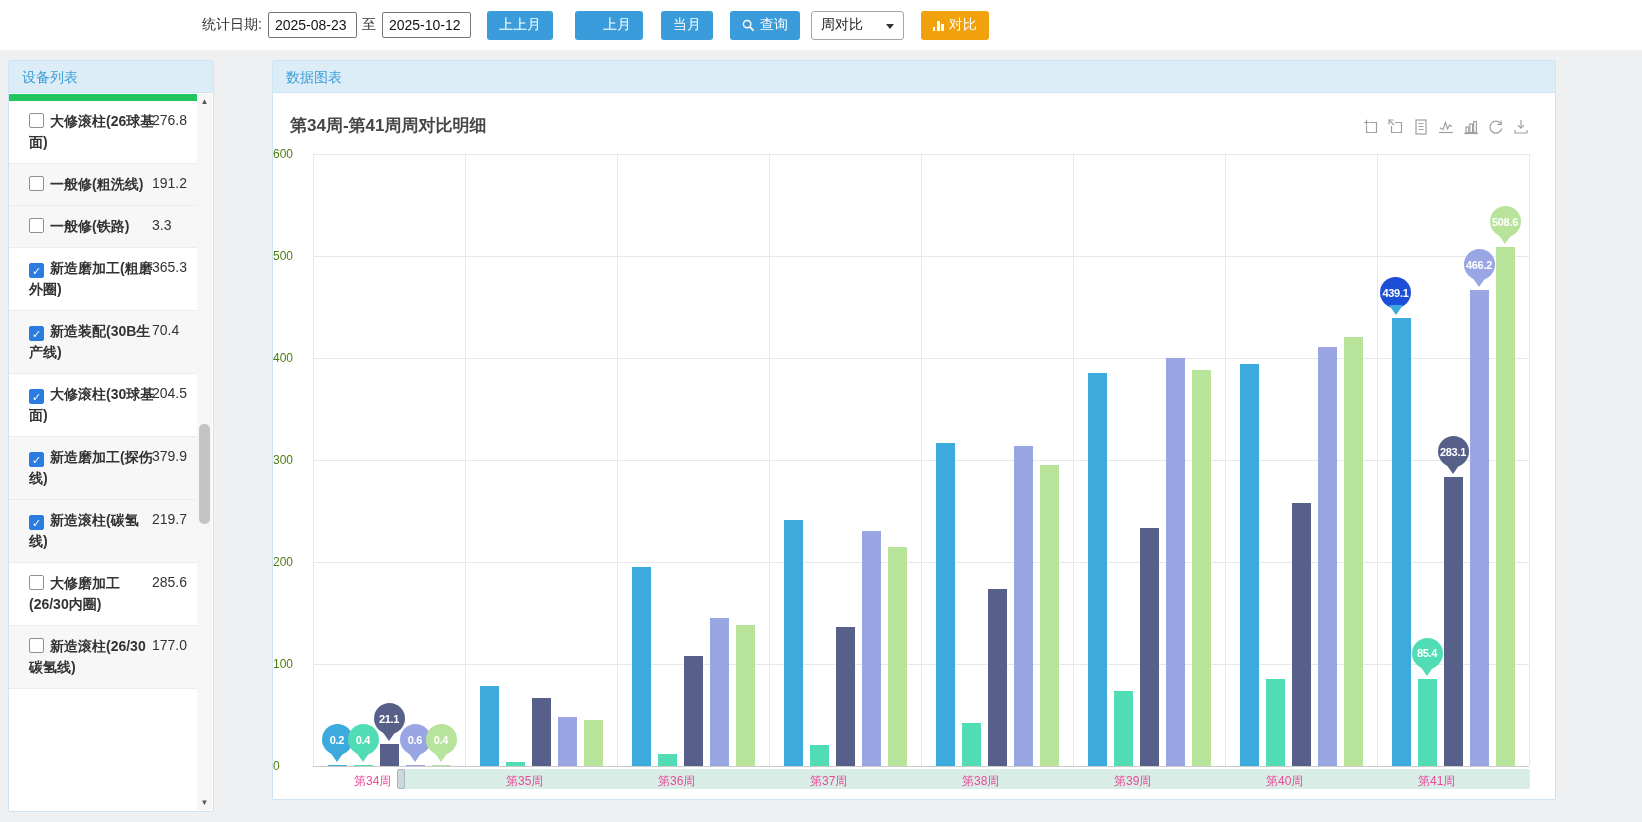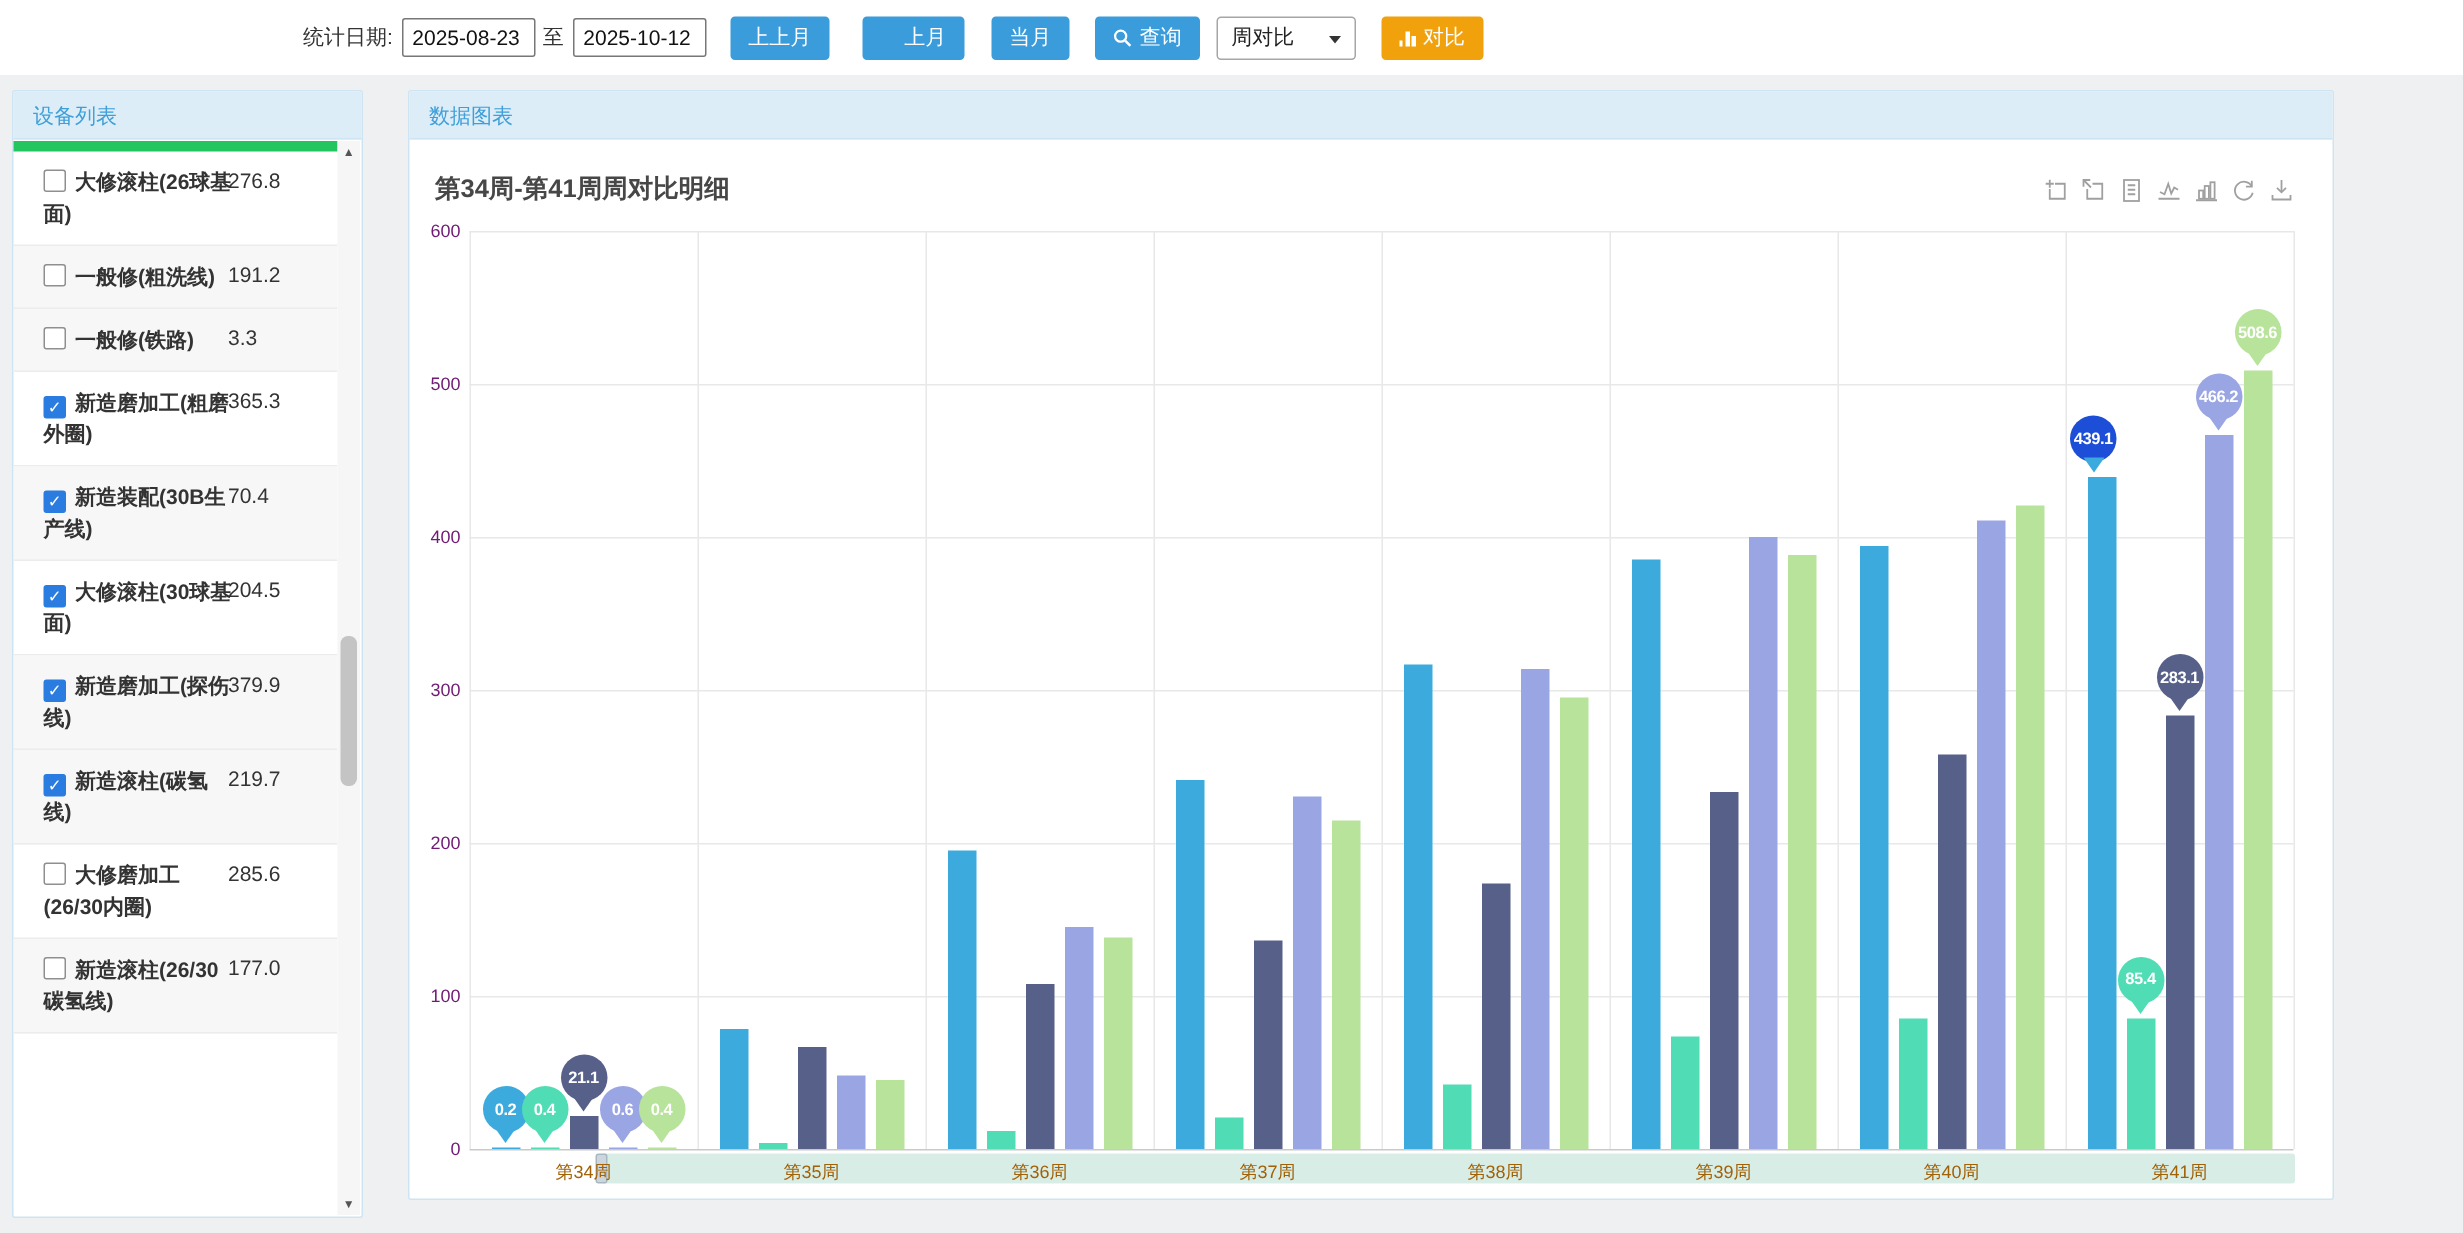--- a/index.html
+++ b/index.html
@@ -25,21 +25,21 @@
   .sel .caret { position:absolute; right:9px; top:12px; width:0; height:0;
                 border-left:4.5px solid transparent; border-right:4.5px solid transparent;
                 border-top:5.5px solid #333; }
   .bars-ico { display:inline-flex; align-items:flex-end; gap:1.5px; height:11px; }
   .bars-ico i { display:block; width:2.6px; background:#fff; }
 
   
   .panel { position:absolute; background:#fff; border:1px solid #cfe4f2; border-radius:2px; }
   .panel-hd { height:32px; background:#dcedf8; border-bottom:1px solid #cfe4f2;
               color:#3f9fd8; font-size:14px; line-height:32px; padding-left:13px; }
-  #sidebar { left:8px; top:60px; width:234px; height:752px; }
+  #sidebar { left:8px; top:60px; width:206px; height:752px; }
   #chartpanel { left:272px; top:60px; width:1284px; height:740px; }
 
   
   #device-list { position:absolute; left:0; top:33px; right:16px; bottom:0; overflow:hidden;
                  border-top:7px solid #22c55e; }
   .srow { position:relative; padding:10px 10px 10px 20px; min-height:41px;
           border-bottom:1px solid #ececec; font-size:14px; line-height:21px; }
   .srow.alt { background:#f7f7f7; }
   .srow .lbl { display:block; width:126px; color:#333; font-weight:700; }
   .srow .val { position:absolute; left:143px; top:9px; color:#333; font-weight:400; }
@@ -57,22 +57,22 @@
               background:#c4c4c4; border-radius:5px; }
 
   
   #chart-body { position:absolute; left:0; top:33px; right:0; bottom:0; }
   #chart-title { position:absolute; left:17px; top:20px; font-size:17px; font-weight:700; color:#474747; }
   #toolbox { position:absolute; right:26px; top:25px; display:flex; gap:9px; }
   #toolbox span { width:16px; height:16px; display:inline-block; cursor:pointer; }
   .gline-h { position:absolute; height:1px; background:#e8e8e8; }
   .gline-v { position:absolute; width:1px; background:#e8e8e8; }
   .axis-x { position:absolute; height:1px; background:#c9c9c9; z-index:2; }
-  .ytick { position:absolute; width:34px; text-align:right; font-size:12px; color:#701a75; }
-  .xtick { position:absolute; width:70px; text-align:center; font-size:12px; color:#a16207; z-index:3; }
+  .ytick { position:absolute; width:34px; font-size:12px; color:#4d7c0f; }
+  .xtick { position:absolute; width:70px; font-size:12px; color:#ec4899; z-index:3; }
   .bar { position:absolute; z-index:2; }
   .pin { position:absolute; z-index:4; width:31px; height:31px; border-radius:50%;
          color:#fff; font-size:11px; font-weight:700; letter-spacing:-0.3px;
          display:flex; align-items:center; justify-content:center; }
   .pin .tail { position:absolute; top:28px; left:50%; transform:translateX(-50%);
                width:0; height:0; border:7px solid transparent; border-bottom:none;
                border-top-width:10px; border-top-style:solid; }
   #dz-handle { position:absolute; z-index:2; width:8px; background:#cdd6dc; border:1px solid #a8b8c2;
                border-radius:2px; }
 </style>

